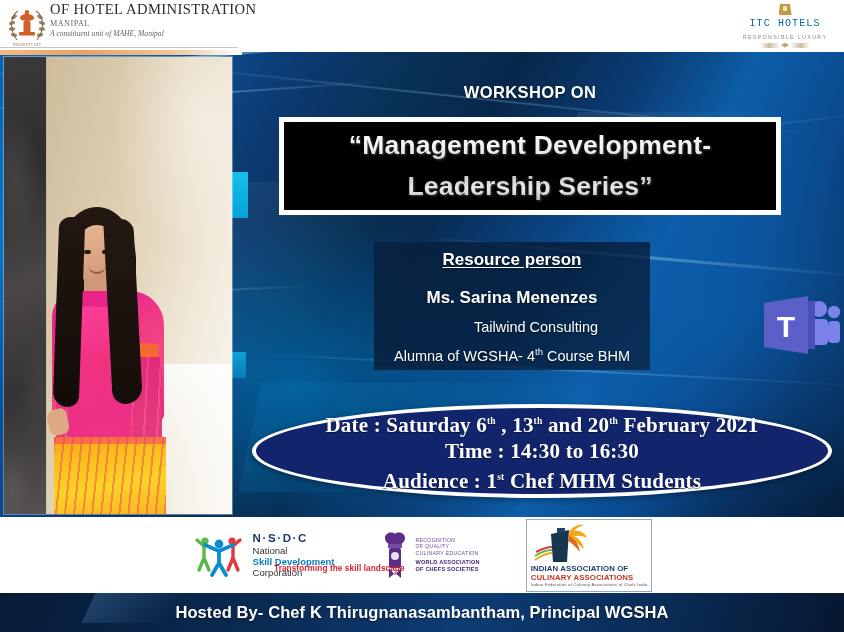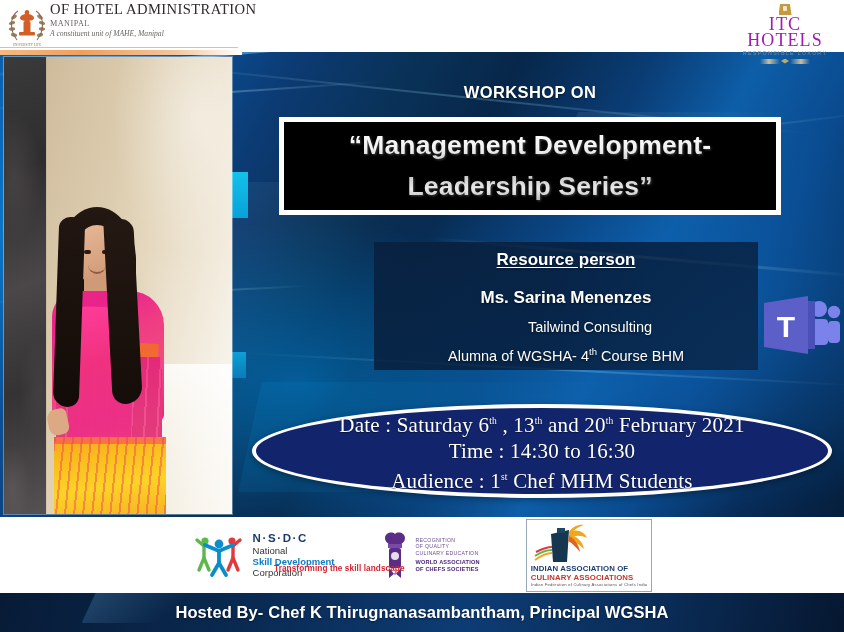--- a/index.html
+++ b/index.html
@@ -58,22 +58,22 @@
     width:13px; height:11px; margin:0 auto 1px auto;
     background:#c49a3f;
     clip-path:polygon(12% 0, 88% 0, 100% 100%, 0 100%);
     position:relative;
   }
   #itc-emblem:after{
     content:""; position:absolute; left:50%; top:18%; width:4px; height:5px;
     margin-left:-2px; background:#f2e4c4; border-radius:1px;
   }
   #itc-name {
-    font-family:Liberation Serif, serif;
-    font-size:18px; letter-spacing:1.1px; color:#a21caf; line-height:16px;
+    font-family:Liberation Mono, monospace;
+    font-size:10px; letter-spacing:1.1px; color:#0369a1; line-height:16px;
   }
   #itc-tag {
     font-size:5.3px; letter-spacing:1.35px; color:#8c8c8c;
     margin-top:1.5px;
   }
   #itc-flourish {
     margin:3px auto 0 auto; width:50px; height:5px;
     background:
       linear-gradient(to right, transparent 0%, #cbbf9e 18%, transparent 40%,
                       transparent 60%, #cbbf9e 82%, transparent 100%);
@@ -276,21 +276,21 @@
     font-size:26.5px; font-weight:bold; line-height:41px;
     letter-spacing:.2px;
     background:linear-gradient(to bottom,#ffffff 0%,#f2f2f2 28%,#b9b9b9 55%,#eaeaea 78%,#9d9d9d 100%);
     -webkit-background-clip:text; background-clip:text;
     -webkit-text-fill-color:transparent; color:transparent;
     filter:drop-shadow(1px 1px 1px rgba(255,255,255,.25));
   }
 
   
   #resource-box {
-    position:absolute; left:374px; top:242px; width:384px; height:128px;
+    position:absolute; left:374px; top:242px; width:276px; height:128px;
     background:linear-gradient(135deg, rgba(8,32,62,.86), rgba(6,26,54,.80) 55%, rgba(10,40,76,.84));
     z-index:30;
     text-align:center; color:#ffffff;
   }
   #rp-title {
     margin-top:8px;
     font-size:17px; font-weight:bold; text-decoration:underline;
     text-underline-offset:2px;
     text-shadow:0 1px 2px rgba(0,0,0,.6);
   }
@@ -320,21 +320,21 @@
     background:#12246b;
     border:4px solid #ffffff;
     border-radius:50%;
     z-index:31;
     display:flex; flex-direction:column; align-items:center; justify-content:center;
     font-family:"Liberation Serif", serif;
     color:#ffffff;
     box-shadow:0 2px 6px rgba(0,0,0,.35);
   }
   #date-oval div {
-    font-size:21px; font-weight:normal; line-height:26px; letter-spacing:.2px;
+    font-size:21px; font-weight:bold; line-height:26px; letter-spacing:.2px;
     text-shadow:0 1px 1px rgba(0,0,0,.5);
     white-space:nowrap;
   }
 
   
   #logo-strip {
     position:absolute; left:0; top:517px; width:844px; height:76px;
     background:#ffffff; z-index:45;
     display:flex; align-items:center; justify-content:center; gap:46px;
   }

